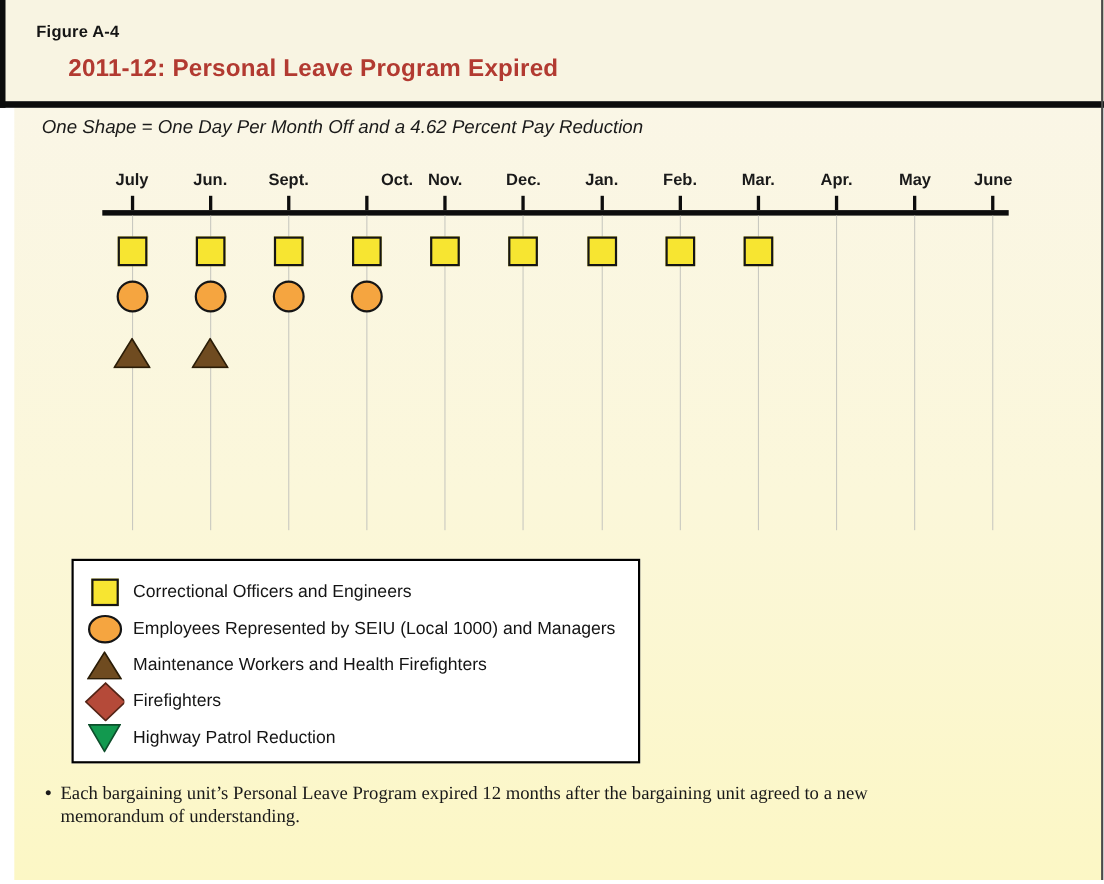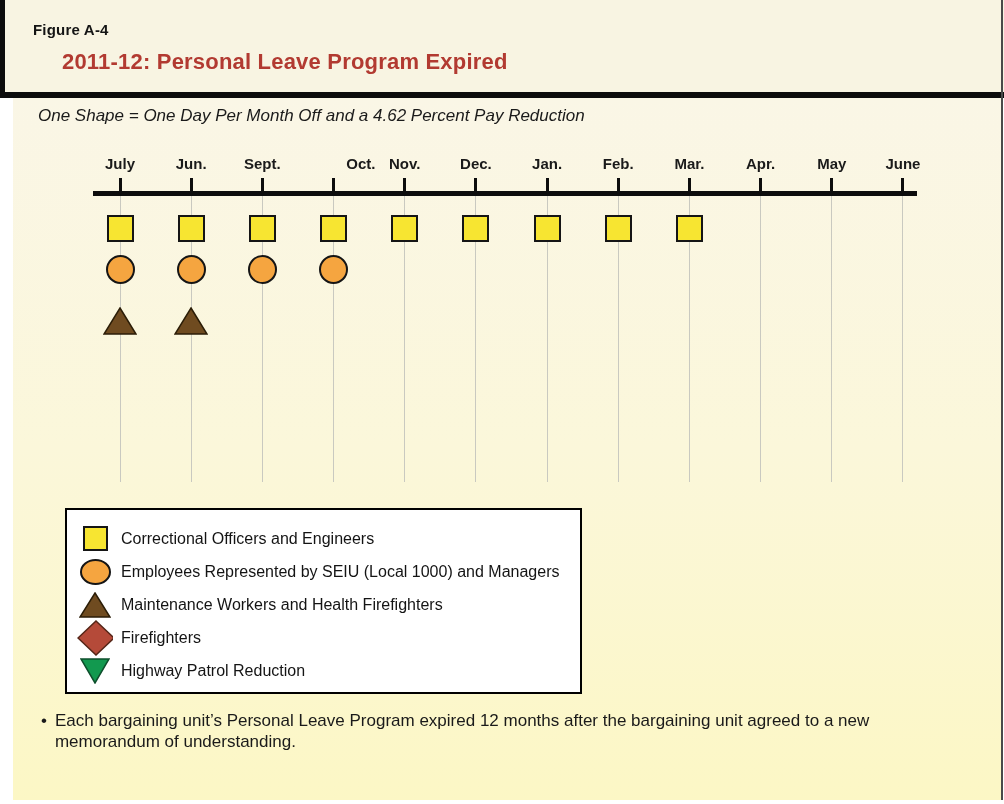--- a/index.html
+++ b/index.html
@@ -26,21 +26,21 @@
   .ci{background:#f5a540;border:2px solid #151515;border-radius:50%;box-sizing:border-box;}
 
   .legend-box{position:absolute;left:52px;top:410px;width:517px;height:186px;background:#ffffff;
               border:2px solid #000;box-sizing:border-box;padding:12px 0 0 10px;}
   .legend-row{display:flex;align-items:center;height:33px;}
   .legend-symbol{width:36px;display:flex;justify-content:center;align-items:center;flex:none;}
   .legend-label{margin-left:8px;font-size:16px;color:#141414;white-space:nowrap;}
 
   .footnote{position:absolute;left:28px;top:612px;display:flex;color:#1a1a1a;}
   .footnote-bullet{font-size:17px;line-height:21px;margin-right:8px;}
-  .footnote-text{font-size:17px;line-height:21px;max-width:935px;}
+  .footnote-text{font-size:17px;line-height:21px;max-width:935px;font-family:Liberation Serif, serif;}
 </style>
 </head>
 <body>
 
 <div class="page">
 
   <div class="header-band">
     <div class="figure-label">Figure A-4</div>
     <div class="figure-title">2011-12: Personal Leave Program Expired</div>
   </div>

